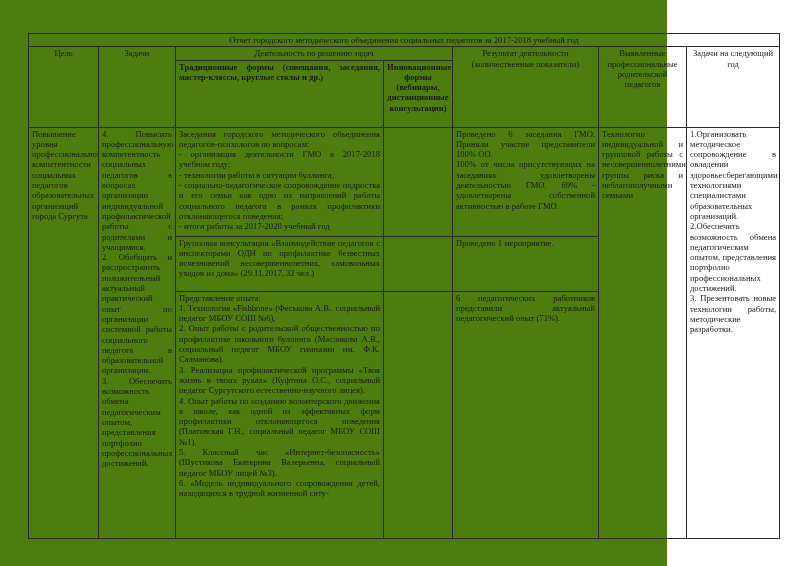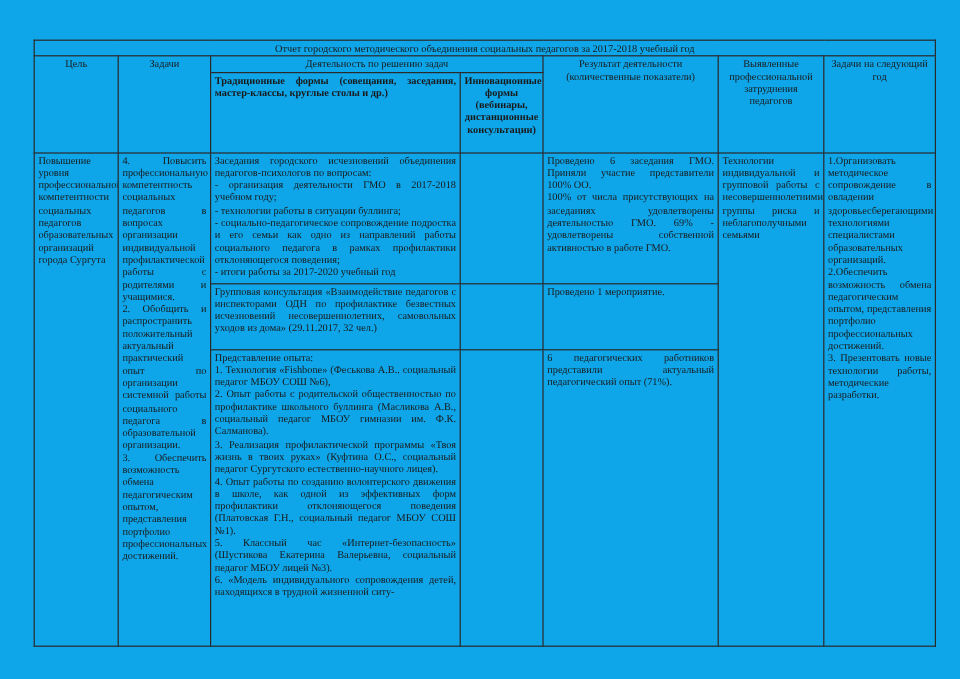--- a/index.html
+++ b/index.html
@@ -1,18 +1,18 @@
 <!DOCTYPE html>
 <html><head>
 <meta charset="utf-8">
 <style>
   html, body { margin: 0; padding: 0; background: #ffffff; }
   body { width: 800px; height: 566px; position: relative; overflow: hidden;
          font-family: "Liberation Serif", "DejaVu Serif", serif; color: #1a1a1a; }
-  .page { position: absolute; left: 0; top: 0; width: 800px; height: 566px; background: #0ea5e9; }
+  .page { position: absolute; left: 0; top: 0; width: 632px; height: 566px; background: #4d7c0f; padding-left: 35px; }
   table.report {
     position: absolute; left: 28px; top: 33px; width: 751px;
     border-collapse: collapse; table-layout: fixed;
     font-size: 8.6px; line-height: 10.3px;
   }
   table.report td, table.report th {
     border: 1px solid #2a2a2a; vertical-align: top; padding: 1px 3px 1px 3px;
     font-weight: normal; overflow: hidden;
   }
   th.title { text-align: center; height: 9px; padding-top: 0; padding-bottom: 0; }
@@ -43,39 +43,39 @@
     </colgroup>
     <tbody>
         <tr>
       <th class="title" colspan="7">Отчет городского методического объединения социальных педагогов за 2017-2018 учебный год</th>
     </tr>
     <tr class="h1">
       <th class="hdr" rowspan="2">Цель</th>
       <th class="hdr" rowspan="2">Задачи</th>
       <th class="hdr" colspan="2">Деятельность по решению задач</th>
       <th class="hdr" rowspan="2">Результат деятельности (количественные показатели)</th>
-      <th class="hdr" rowspan="2">Выявленные профессиональной затруднения педагогов</th>
+      <th class="hdr" rowspan="2">Выявленные профессиональные родительской педагогов</th>
       <th class="hdr" rowspan="2">Задачи на следующий год</th>
     </tr>
     <tr class="h2">
       <th class="just">Традиционные формы (совещания, заседания, мастер-классы, круглые столы и др.)</th>
       <th class="hdr">Инновационные формы (вебинары, дистанционные консультации)</th>
     </tr>
 
     <tr class="r1">
       <td rowspan="3">
         <div>Повышение уровня профессиональной компетентности социальных педагогов образовательных организаций города Сургута</div>
       </td>
       <td rowspan="3" class="just lines">
         <div>4. Повысить профессиональную компетентность социальных педагогов в вопросах организации индивидуальной профилактической работы с родителями и учащимися.</div>
         <div>2. Обобщить и распространить положительный актуальный практический опыт по организации системной работы социального педагога в образовательной организации.</div>
         <div>3. Обеспечить возможность обмена педагогическим опытом, представления портфолио профессиональных достижений.</div>
       </td>
       <td class="just lines">
-        <div>Заседания городского исчезновений объединения педагогов-психологов по вопросам:</div>
+        <div>Заседания городского методического объединения педагогов-психологов по вопросам:</div>
         <div>- организация деятельности ГМО в 2017-2018 учебном году;</div>
         <div>- технологии работы в ситуации буллинга;</div>
         <div>- социально-педагогическое сопровождение подростка и его семьи как одно из направлений работы социального педагога в рамках профилактики отклоняющегося поведения;</div>
         <div>- итоги работы за 2017-2020 учебный год</div>
       </td>
       <td></td>
       <td class="just lines col-res">
         <div>Проведено 6 заседания ГМО. Приняли участие представители 100% ОО.</div>
         <div>100% от числа присутствующих на заседаниях удовлетворены деятельностью ГМО. 69% - удовлетворены собственной активностью в работе ГМО.</div>
       </td>

